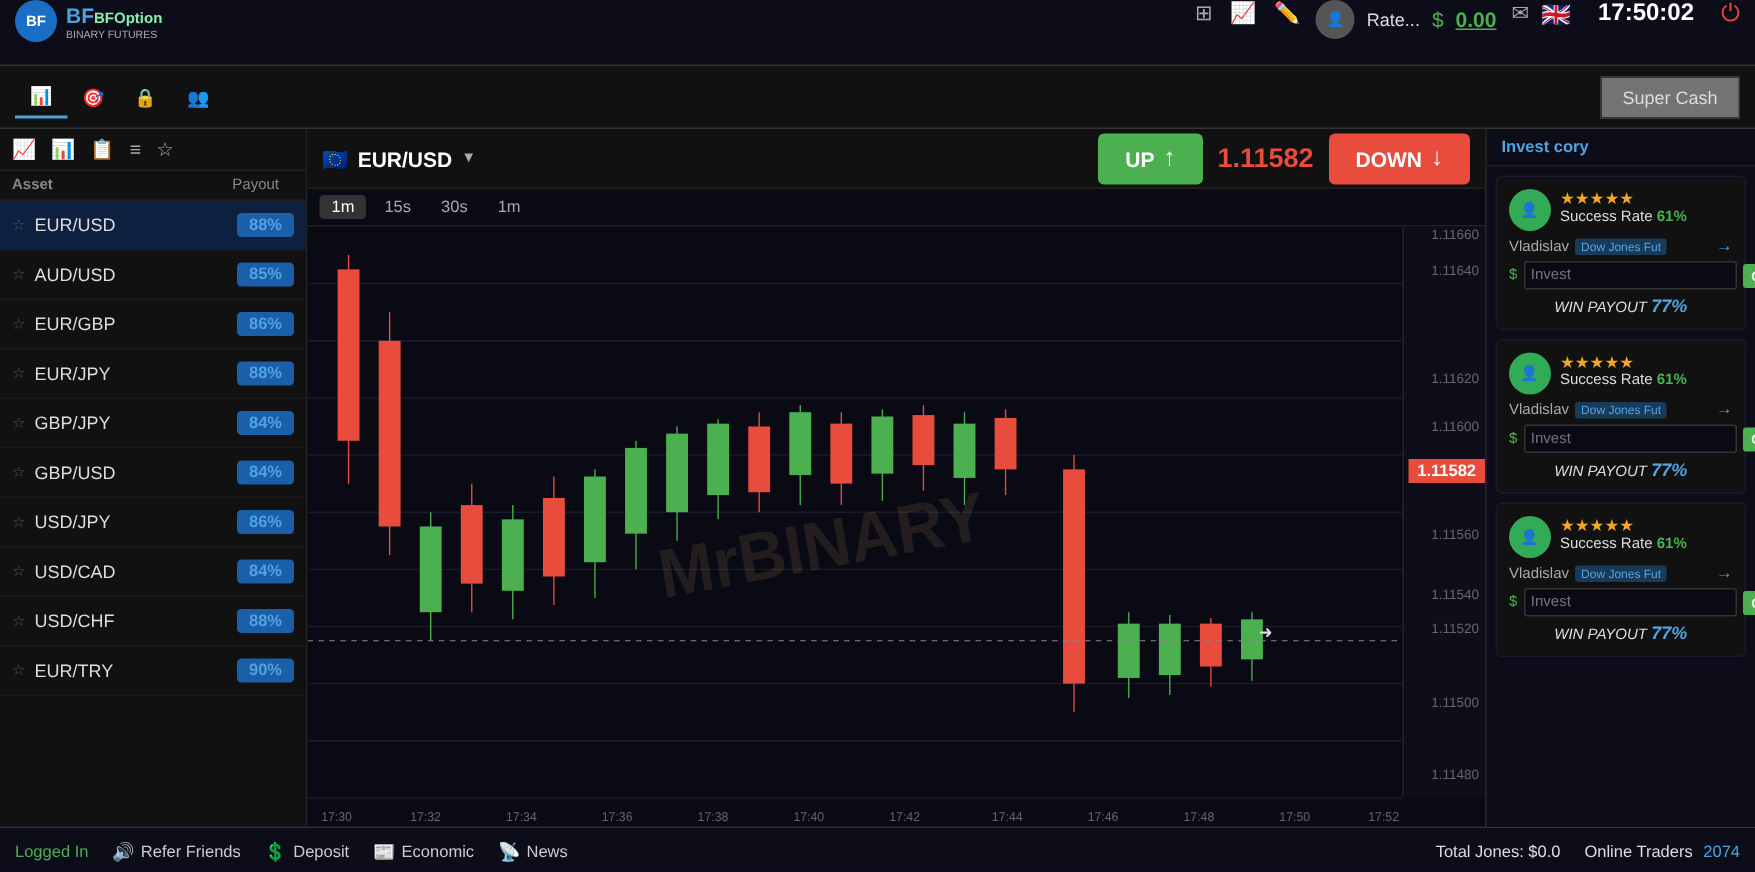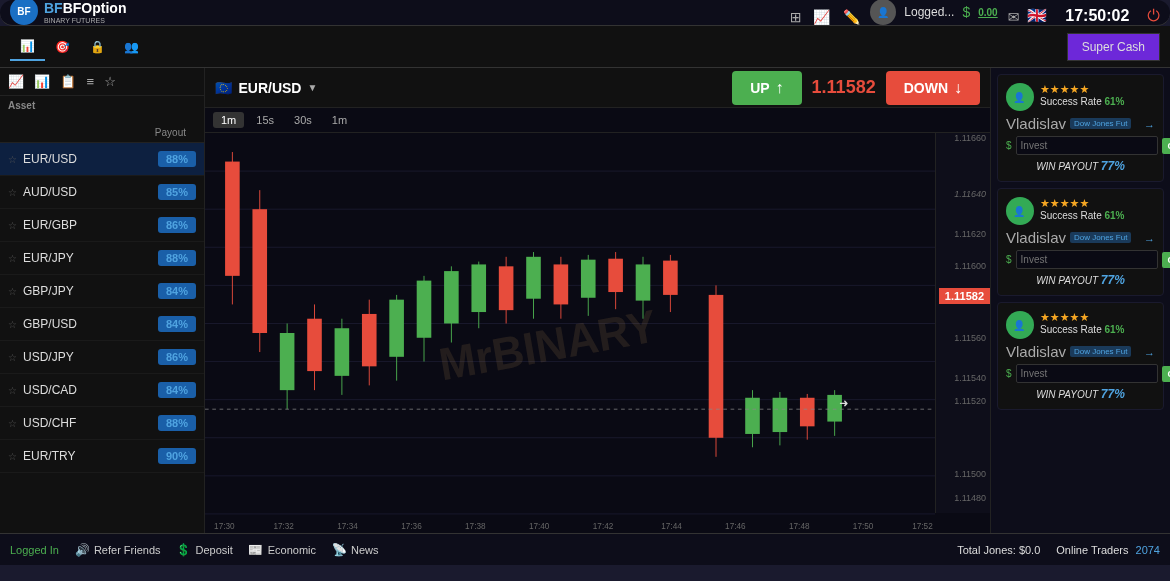--- a/index.html
+++ b/index.html
@@ -1,59 +1,59 @@
 <!DOCTYPE html>
 <html><head>
   <meta charset="utf-8">
   <style>
     * { margin: 0; padding: 0; box-sizing: border-box; }
     body { width: 1170px; height: 581px; background: #1a1a2e; font-family: Arial, sans-serif; overflow: hidden; color: #fff; }
 
     
     .top-nav {
-      height: 26px; background: #0d0d1a; display: flex; align-items: flex-end;
-      padding: 0 10px; border-bottom: 1px solid #333; border-radius: 20px;
+      height: 44px; background: #0d0d1a; display: flex; align-items: flex-start;
+      padding: 0 10px; border-bottom: 1px solid #333;
     }
     .logo-area { display: flex; align-items: center; gap: 6px; margin-right: 20px; }
     .logo-circle { width: 28px; height: 28px; background: #1a6fc4; border-radius: 50%; display: flex; align-items: center; justify-content: center; font-weight: bold; font-size: 10px; color: #fff; }
     .logo-sub { font-size: 7px; color: #aaa; display: block; line-height: 1; }
     .nav-spacer { flex: 1; }
     .nav-icons { display: flex; align-items: center; gap: 12px; }
     .nav-icon { color: #aaa; font-size: 14px; cursor: pointer; }
     .user-area { display: flex; align-items: center; gap: 8px; margin: 0 10px; }
     .user-avatar { width: 26px; height: 26px; border-radius: 50%; background: #555; display: flex; align-items: center; justify-content: center; font-size: 10px; }
     .user-name { font-size: 12px; color: #ddd; }
-    .user-balance { font-size: 10px; font-weight: bold; color: #4CAF50; text-decoration: underline; }
+    .user-balance { font-size: 14px; font-weight: bold; color: #4CAF50; text-decoration: underline; }
     .time-display { font-size: 16px; font-weight: bold; color: #fff; margin: 0 10px; }
     .power-btn { color: #e74c3c; font-size: 16px; cursor: pointer; }
     .flag-icon { font-size: 16px; }
 
     
     .second-nav {
       height: 42px; background: #111; display: flex; align-items: center;
       padding: 0 10px; border-bottom: 1px solid #333;
     }
     .nav-tab { padding: 6px 10px; cursor: pointer; font-size: 12px; color: #aaa; display: flex; align-items: center; gap: 4px; }
     .nav-tab.active { color: #4fa3e0; border-bottom: 2px solid #4fa3e0; }
     .right-tabs { margin-left: auto; display: flex; }
-    .right-tab { padding: 6px 14px; cursor: pointer; font-size: 12px; color: #ddd; background: #6d28d9; border: 1px solid #333; margin-left: 38px; }
+    .right-tab { padding: 6px 14px; cursor: pointer; font-size: 12px; color: #ddd; background: #737373; border: 1px solid #333; margin-left: 38px; }
     .right-tab.new-badge { position: relative; }
     .new-badge-label { position: absolute; top: -6px; right: 2px; background: #e74c3c; color: #fff; font-size: 7px; padding: 1px 3px; border-radius: 3px; }
 
     
     .main-layout { display: flex; height: calc(581px - 84px - 32px); }
 
     
     .left-sidebar { width: 205px; background: #111; border-right: 1px solid #222; display: flex; flex-direction: column; }
     .sidebar-icons { display: flex; align-items: center; padding: 6px 8px; border-bottom: 1px solid #222; gap: 10px; }
     .sidebar-icon { color: #aaa; font-size: 13px; cursor: pointer; }
     .sidebar-icon.active { color: #4fa3e0; }
     .sidebar-headers { display: flex; padding: 4px 8px; font-size: 10px; color: #888; border-bottom: 1px solid #222; }
     .sidebar-header-asset { flex: 1; font-weight: bold; }
-    .sidebar-header-payout { text-align: left; padding-right: 10px; margin-top: 27px; }
+    .sidebar-header-payout { text-align: left; padding-right: 10px; }
     .asset-list { flex: 1; overflow-y: auto; }
     .asset-item { display: flex; align-items: center; padding: 8px 8px; border-bottom: 1px solid #1a1a1a; cursor: pointer; }
     .asset-item.active { background: #0d2040; }
     .star-icon { color: #555; font-size: 10px; margin-right: 6px; }
     .asset-name { font-size: 12px; color: #ddd; flex: 1; }
     .payout-badge { background: #1a5fa8; color: #4fa3e0; font-size: 11px; font-weight: bold; padding: 2px 6px; border-radius: 3px; min-width: 38px; text-align: center; }
 
     
     .chart-area { flex: 1; background: #0a0a14; display: flex; flex-direction: column; position: relative; }
     .chart-toolbar { height: 40px; background: #111; display: flex; align-items: center; padding: 0 10px; gap: 10px; border-bottom: 1px solid #222; }
@@ -74,21 +74,21 @@
 
     
     .chart-svg { width: 100%; height: 100%; }
 
     
     .right-panel { width: 180px; background: #0d0d1a; border-left: 1px solid #222; overflow-y: auto; }
     .trader-card { background: #111; margin: 6px; border-radius: 4px; padding: 8px; border: 1px solid #1a1a2e; }
     .trader-avatar { width: 28px; height: 28px; border-radius: 50%; background: #3a5; display: flex; align-items: center; justify-content: center; font-size: 10px; color: #fff; }
     .trader-stars { color: #f5a623; font-size: 11px; }
     .trader-info { display: flex; align-items: center; gap: 4px; margin: 4px 0; }
-    .trader-name { font-size: 15px; color: #aaa; }
+    .trader-name { font-size: 10px; color: #aaa; }
     .trader-asset-badge { background: #1a3a5a; color: #4fa3e0; font-size: 8px; padding: 1px 4px; border-radius: 2px; }
     .invest-row { display: flex; align-items: center; gap: 4px; margin: 4px 0; }
     .dollar-icon { color: #4CAF50; font-size: 10px; }
     .invest-input { flex: 1; background: #0a0a14; border: 1px solid #333; color: #fff; font-size: 10px; padding: 3px 4px; border-radius: 2px; }
     .copy-btn { background: #4CAF50; color: #fff; border: none; font-size: 9px; padding: 3px 6px; border-radius: 2px; cursor: pointer; font-weight: bold; }
     .win-payout { font-size: 10px; color: #ddd; text-align: center; font-style: italic; }
     .win-pct { color: #4fa3e0; font-weight: bold; font-size: 12px; }
 
     
     .bottom-bar {
@@ -102,33 +102,33 @@
     .bottom-payout { color: #ddd; }
     .online-traders { color: #ddd; margin-left: auto; }
   </style>
 </head>
 <body>
 
 <div class="top-nav">
   <div class="logo-area">
     <div class="logo-circle">BF</div>
     <div>
-      <span style="font-size:14px;font-weight:bold;color:#4fa3e0;">BF</span><span style="font-size:14px;font-weight:bold;color:#ffffff;">BFOption</span>
+      <span style="font-size:14px;font-weight:bold;color:#4fa3e0;">BF</span><span style="font-size:10px;font-weight:bold;color:#86efac;">BFOption</span>
       <span class="logo-sub">BINARY FUTURES</span>
     </div>
   </div>
   <div class="nav-spacer"></div>
   <div class="nav-icons">
     <span class="nav-icon">⊞</span>
     <span class="nav-icon">📈</span>
     <span class="nav-icon">✏️</span>
   </div>
   <div class="user-area">
     <div class="user-avatar">👤</div>
-    <span class="user-name">Logged...</span>
+    <span class="user-name">Rate...</span>
     <span class="nav-icon" style="color:#4CAF50;font-size:14px;">$</span>
     <span class="user-balance">0.00</span>
   </div>
   <span class="nav-icon">✉</span>
   <span class="flag-icon" style="margin:0 8px;">🇬🇧</span>
   <span class="time-display">17:50:02</span>
   <span class="power-btn" style="margin-left:8px;">⏻</span>
 </div>
 
 <div class="second-nav">
@@ -339,36 +339,37 @@
         <text x="425" y="416" fill="#666" font-size="9">17:42</text>
         <text x="500" y="416" fill="#666" font-size="9">17:44</text>
         <text x="570" y="416" fill="#666" font-size="9">17:46</text>
         <text x="640" y="416" fill="#666" font-size="9">17:48</text>
         <text x="710" y="416" fill="#666" font-size="9">17:50</text>
         <text x="775" y="416" fill="#666" font-size="9">17:52</text>
       </svg>
 
       <div class="y-axis" style="position:absolute;right:0;top:0;bottom:20px;width:55px;background:#0e0e1a;border-left:1px solid #222;">
         <span class="y-label" style="top:0px;">1.11660</span>
-        <span class="y-label" style="top:56px;font-style:italic;">1.11640</span>
+        <span class="y-label" style="top:24px;">1.11640</span>
         <span class="y-label" style="top:96px;">1.11620</span>
         <span class="y-label" style="top:128px;">1.11600</span>
         <span class="y-label" style="top:160px;">1.11580</span>
         <div class="price-label" style="top:155px;right:0;position:absolute;">1.11582</div>
         <span class="y-label" style="top:200px;">1.11560</span>
         <span class="y-label" style="top:240px;">1.11540</span>
         <span class="y-label" style="top:263px;">1.11520</span>
-        <span class="y-label" style="top:336px;">1.11500</span>
+        <span class="y-label" style="top:312px;">1.11500</span>
         <span class="y-label" style="top:360px;">1.11480</span>
       </div>
     </div>
   </div>
 
   <div class="right-panel">
 
+  <div style="padding: 6px 10px; font-size: 11px; color: rgb(79, 163, 224); font-weight: bold; border-bottom: 1px solid rgb(34, 34, 34);">Invest cory</div>
       <div class="trader-card">
       <div style="display:flex;align-items:flex-start;gap:6px;">
         <div class="trader-avatar">👤</div>
         <div style="flex:1;">
           <div class="trader-stars">★★★★★</div>
           <div style="font-size:10px;color:#ddd;">
             Success Rate <span style="color:#4CAF50;font-weight:bold;">61%</span>
           </div>
         </div>
       </div>

